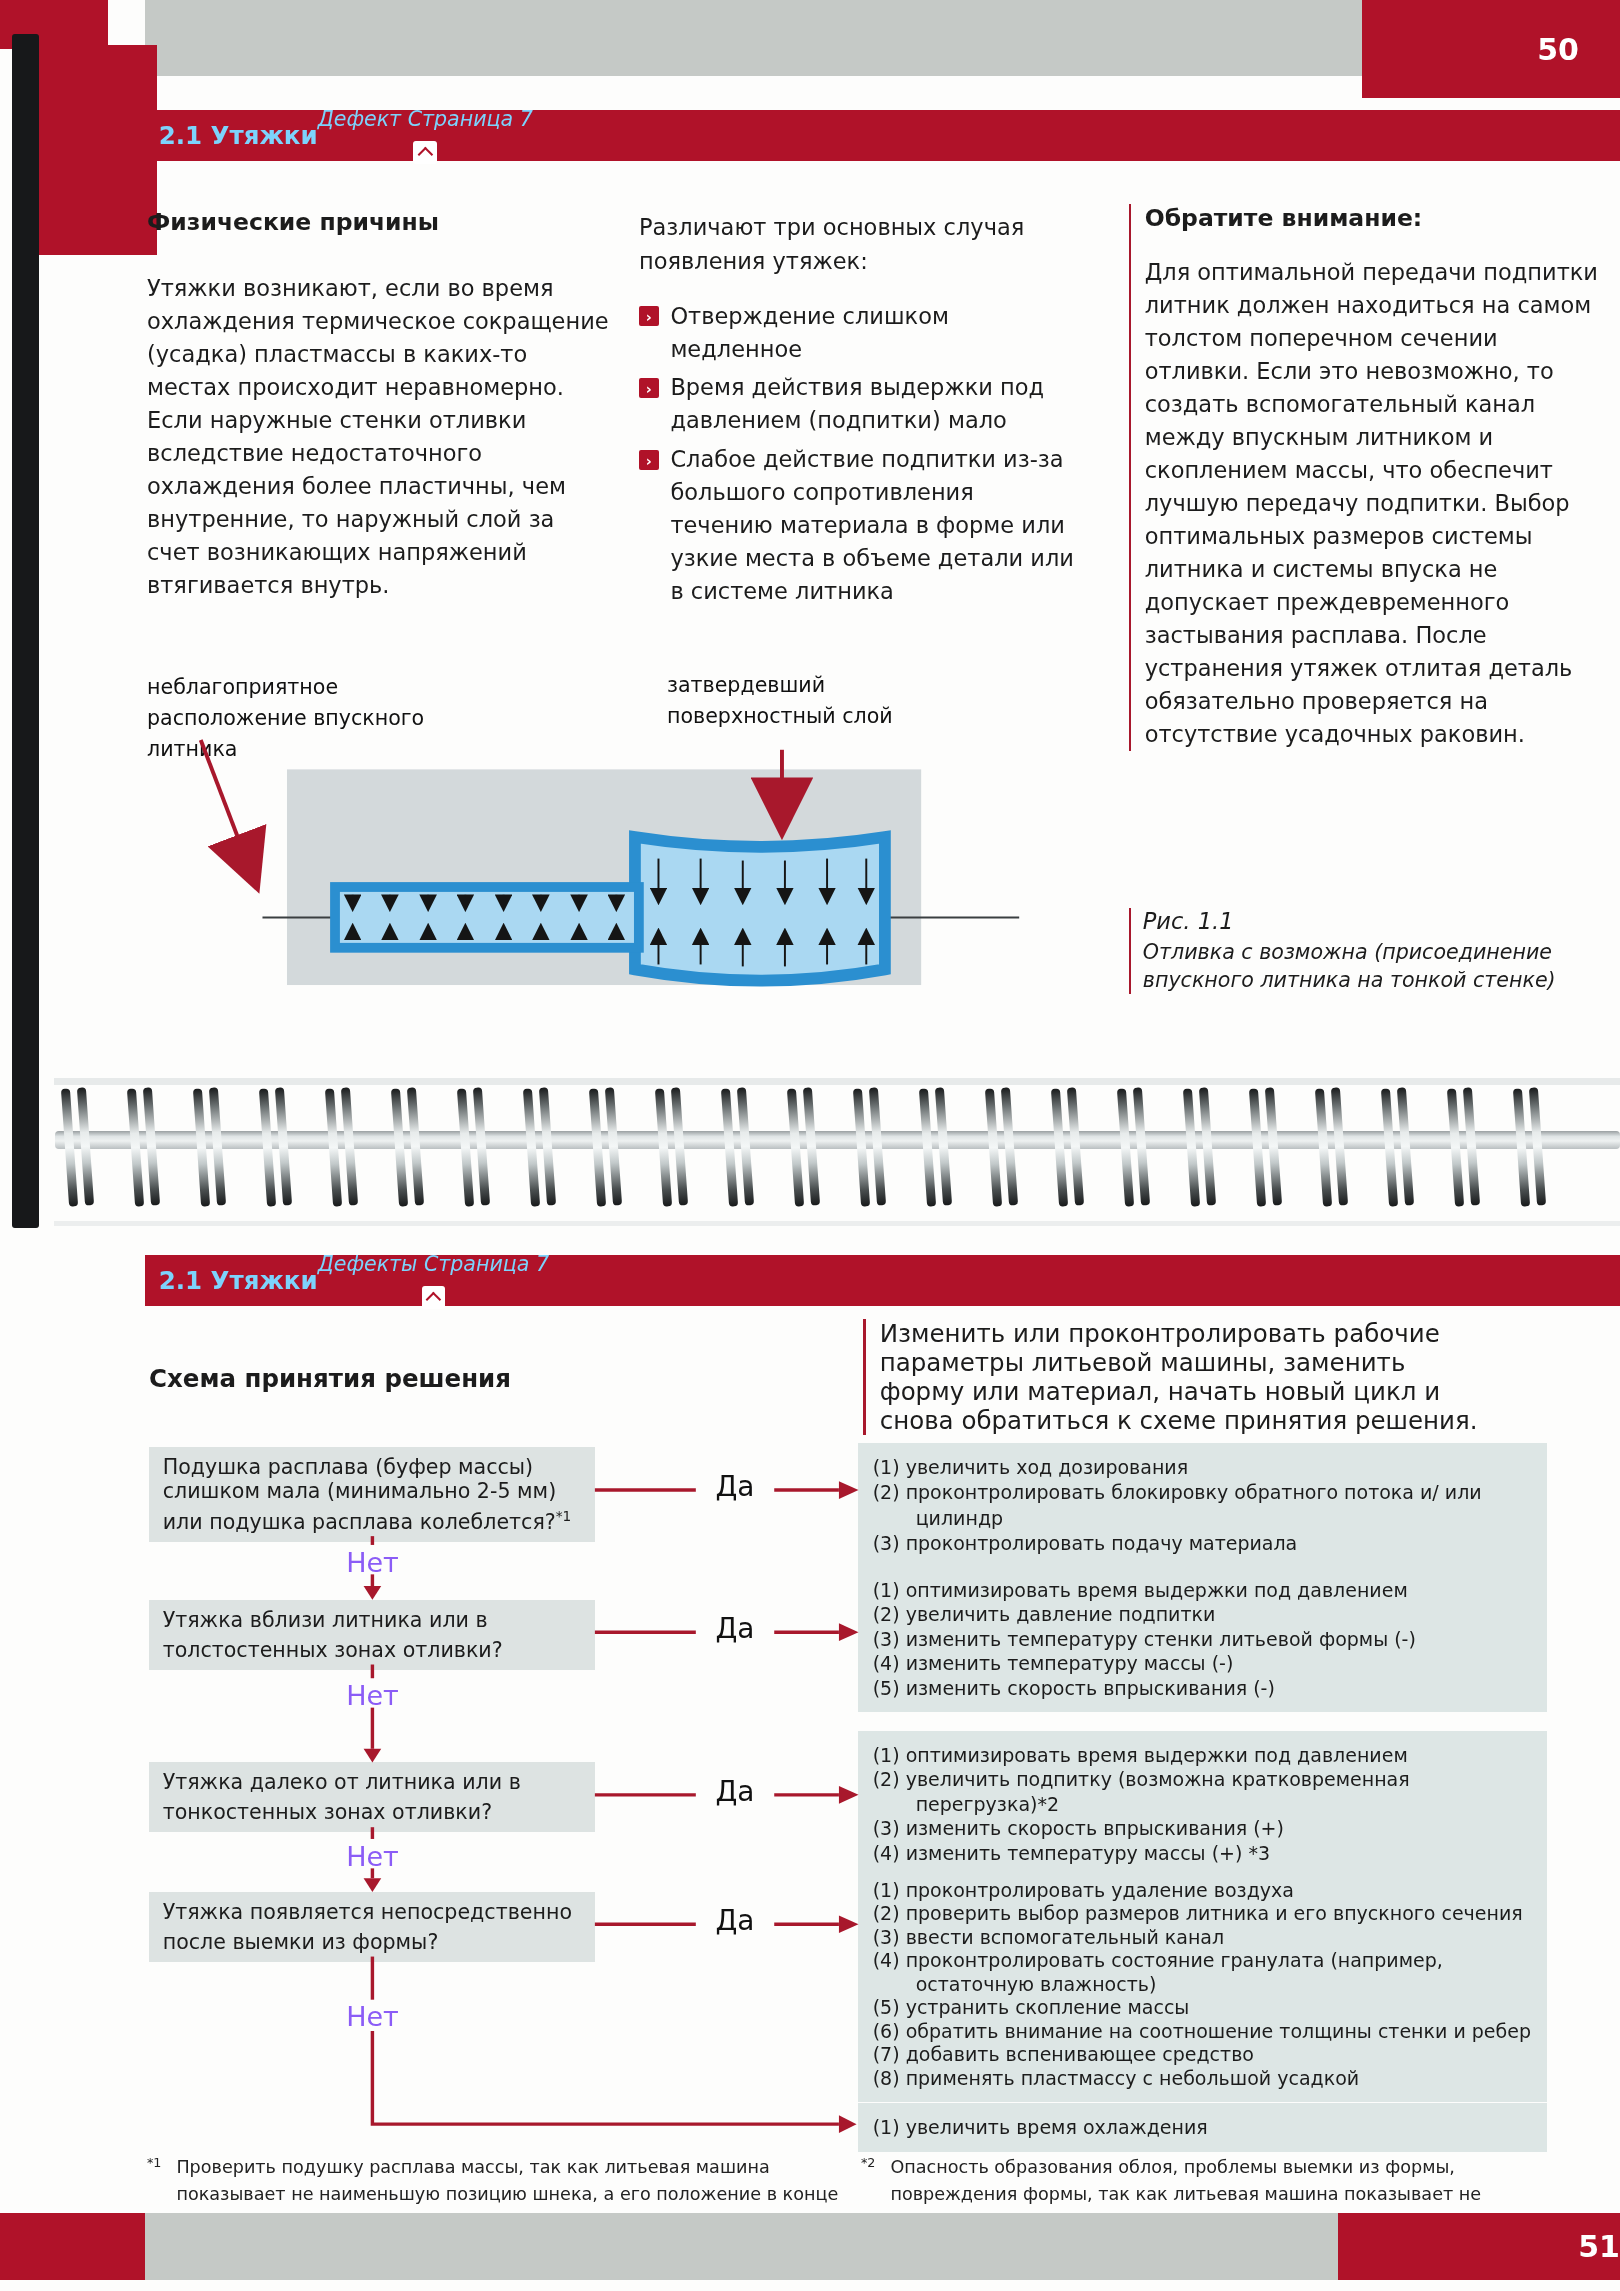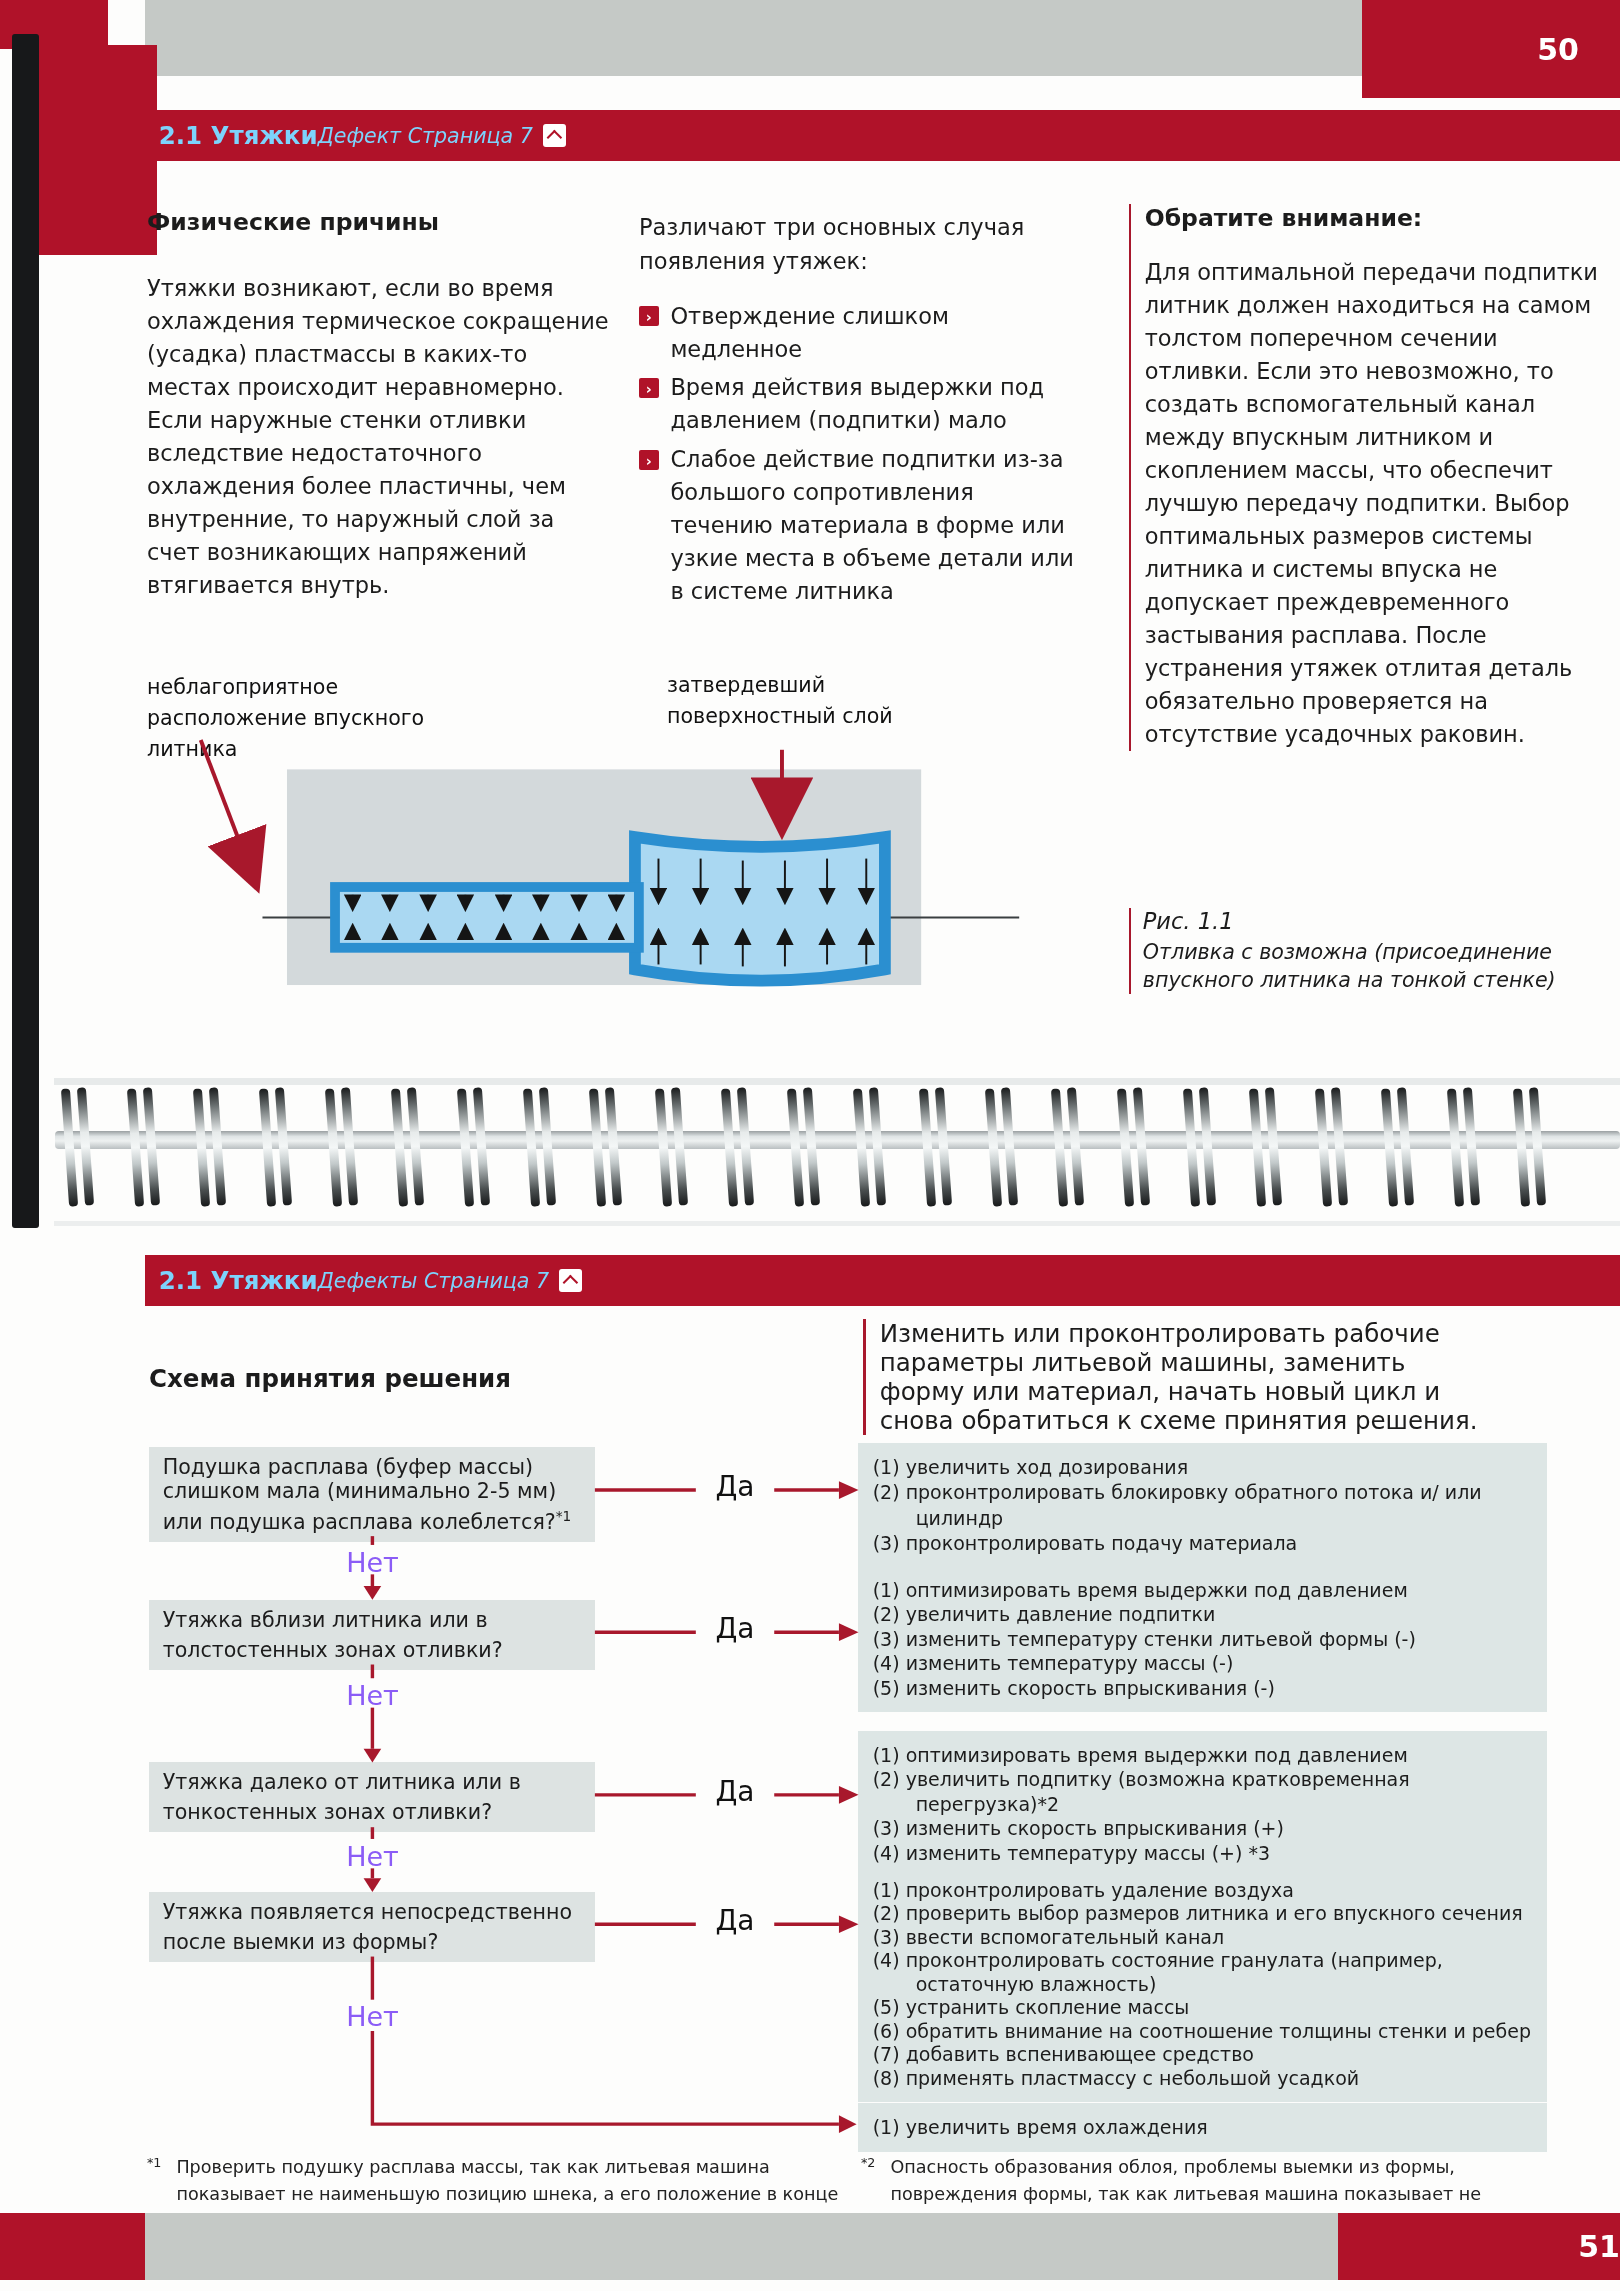--- a/index.html
+++ b/index.html
@@ -10,21 +10,21 @@
   .edge-black{left:11.8px;top:34px;width:27.4px;height:1194px;background:#17181a;border-radius:2.9px;}
   .corner-red{left:0;top:0;width:108px;height:49px;background:#b01229;}
   .wedge-red{left:37px;top:45px;width:120px;height:210px;background:#b01229;}
   .topband-gray{left:145px;top:0;width:1217px;height:76px;background:#c5c9c6;}
   .topright-red{left:1362px;top:0;width:258px;height:98px;background:#b01229;display:flex;align-items:center;justify-content:flex-end;padding-right:41px;box-sizing:border-box;color:#fff;font-size:30px;font-weight:bold;}
   
   .band{background:#b01229;color:#7dd3fc;display:flex;align-items:center;padding:0 19.6px 0 13.7px;box-sizing:border-box;}
   .band1{left:145px;top:110px;width:1475px;height:51px;}
   .band2{left:145px;top:1255px;width:1475px;height:51px;}
   .band-title{font-size:24.5px;font-weight:bold;}
-  .band-right{display:flex;align-items:center;gap:9.8px;}
+  .band-right{display:flex;align-items:center;gap:9.8px;flex-direction:column;}
   .band-label{font-size:20.6px;font-style:italic;}
   .caretbox{width:23.5px;height:23.5px;background:#ffffff;border-radius:2.9px;display:flex;align-items:center;justify-content:center;}
   .caretbox .chev{width:8.8px;height:8.8px;border-left:2.9px solid #b01229;border-top:2.9px solid #b01229;transform:rotate(45deg);margin-top:3.9px;}
   
   .h-col{font-size:23.5px;font-weight:bold;}
   .body-txt{font-size:22.5px;line-height:33px;}
   .col1-h{left:147px;top:208px;width:466px;}
   .col1-b{left:147px;top:272px;width:463px;}
   .col2{left:639px;top:210px;width:449px;}
   .col2 .intro{font-size:22.5px;line-height:34px;}

